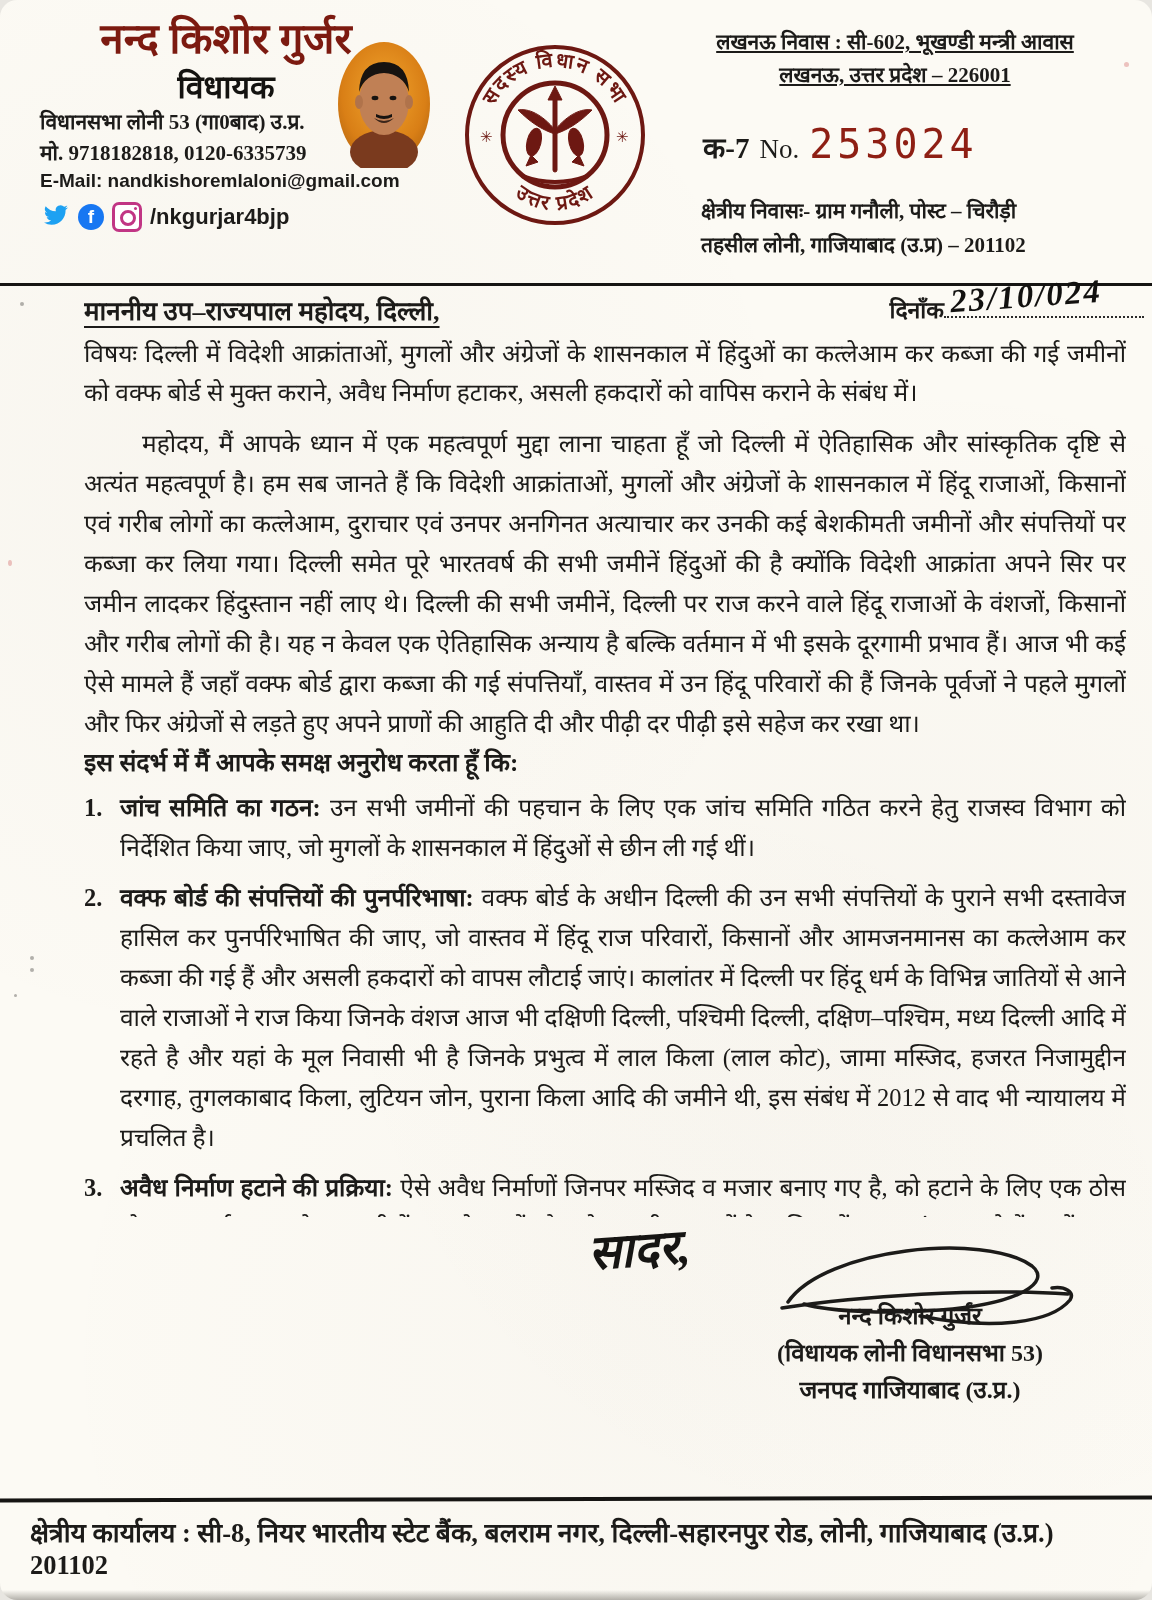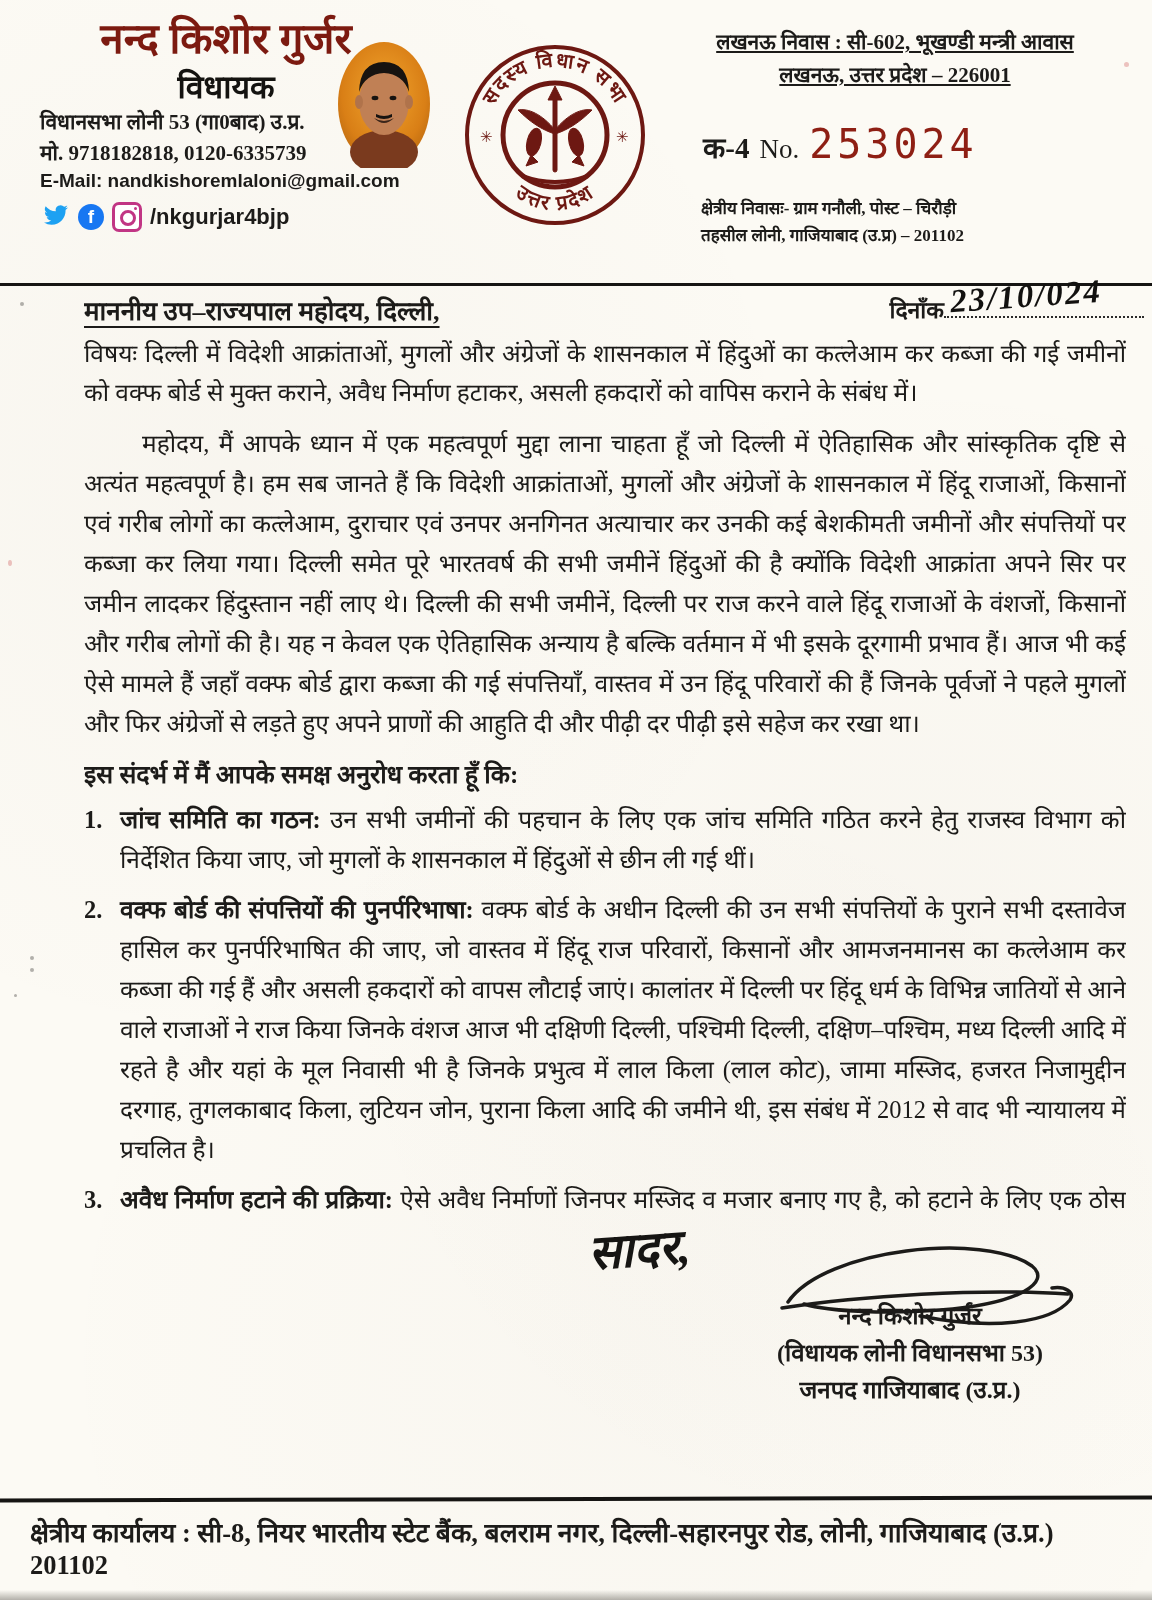--- a/index.html
+++ b/index.html
@@ -5,20 +5,21 @@
   html,body{margin:0;padding:0;background:#e8e6e1;}
   .page{
     position:relative;width:1152px;height:1600px;margin:0 auto;overflow:hidden;
     background:#fcfaf4;
     background-image:
       radial-gradient(circle at 20% 30%, rgba(120,100,80,0.03), transparent 40%),
       radial-gradient(circle at 80% 60%, rgba(120,100,80,0.03), transparent 45%),
       radial-gradient(circle at 55% 85%, rgba(120,100,80,0.025), transparent 40%);
     font-family:"Liberation Serif","DejaVu Serif",serif;
     color:#1c1b19;
+    border-radius:17px;
   }
   
   .hdr-left{position:absolute;left:26px;top:16px;width:400px;text-align:center;}
   .hdr-name{font-size:42px;font-weight:700;color:#7c1a10;line-height:1.1;letter-spacing:0px;}
   .hdr-title{font-size:32px;font-weight:700;color:#141310;margin-top:2px;}
   .hdr-sub{font-size:21px;font-weight:700;text-align:left;padding-left:14px;line-height:1.45;margin-top:0;}
   .hdr-email{font-size:19px;font-weight:700;text-align:left;padding-left:14px;margin-top:2px;font-family:"Liberation Sans","DejaVu Sans",sans-serif;}
   .social-row{display:flex;align-items:center;gap:8px;padding-left:16px;margin-top:10px;}
   .social-handle{font-size:22px;font-weight:700;font-family:"Liberation Sans","DejaVu Sans",sans-serif;}
   .fb-circle{width:26px;height:26px;border-radius:50%;background:#1877f2;color:#fff;
@@ -27,33 +28,33 @@
   .ig-box::before{content:"";position:absolute;left:5px;top:5px;width:10px;height:10px;border:3px solid #c13584;border-radius:50%;}
   .ig-box::after{content:"";position:absolute;right:2px;top:2px;width:3px;height:3px;background:#c13584;border-radius:50%;}
   .portrait{position:absolute;left:336px;top:40px;}
   .seal{position:absolute;left:462px;top:30px;}
   .hdr-right{position:absolute;left:655px;top:26px;width:480px;}
   .hdr-right .addr{font-size:21px;font-weight:700;text-align:center;line-height:1.55;text-decoration:underline;}
   .ref-row{margin:30px 0 28px 48px;display:flex;align-items:baseline;gap:10px;}
   .ref-prefix{font-size:29px;font-weight:700;}
   .ref-no{font-size:27px;font-family:"Liberation Serif",serif;}
   .ref-num{font-size:40px;color:#8e1f14;letter-spacing:4px;font-family:"DejaVu Sans Mono","Liberation Mono",monospace;}
-  .hdr-right .addr2{font-size:17px;font-weight:700;text-align:left;line-height:1.6;padding-left:46px;}
+  .hdr-right .addr2{font-size:21px;font-weight:700;text-align:left;line-height:1.6;padding-left:46px;}
   .hdr-rule{position:absolute;left:0;top:283px;width:1152px;height:3px;background:#161513;}
   
   .date-row{position:absolute;right:8px;top:292px;display:flex;align-items:baseline;}
   .date-label{font-size:23px;font-weight:700;}
   .date-dots{display:inline-block;width:200px;border-bottom:2.5px dotted #2a2a2a;height:24px;position:relative;}
   .date-hand{position:absolute;left:6px;top:-14px;font-size:33px;font-weight:700;font-style:italic;
     transform:rotate(-4deg);white-space:nowrap;color:#12110f;letter-spacing:2px;}
   .body-box{position:absolute;left:84px;top:292px;width:1042px;height:925px;overflow:hidden;}
   .salutation{font-size:26px;font-weight:700;text-decoration:underline;text-underline-offset:6px;}
   .subject{font-size:24.5px;line-height:39px;text-align:justify;margin-top:6px;}
   .para{font-size:24.5px;line-height:40px;text-align:justify;text-indent:58px;margin-top:12px;}
-  .request-intro{font-size:25px;font-weight:600;margin-top:12px;}
+  .request-intro{font-size:25px;font-weight:600;}
   .req-item{position:relative;font-size:24.5px;line-height:40px;text-align:justify;padding-left:36px;margin-top:10px;}
   .req-num{position:absolute;left:0;top:0;font-weight:600;}
   .req-lead{font-weight:700;text-underline-offset:5px;}
   
   .regards{position:absolute;left:588px;top:1215px;font-size:48px;font-weight:700;font-style:italic;
     transform:rotate(-4deg);color:#161513;}
   .sig-svg{position:absolute;left:770px;top:1230px;}
   .sig-block{position:absolute;left:740px;top:1298px;width:340px;text-align:center;}
   .sig-block div{font-size:24px;font-weight:700;line-height:37px;}
   
@@ -138,21 +139,21 @@
         <path d="M117 125 L122 136 L110 132 Z"></path>
         <path d="M60 146 Q 93 158 126 146" fill="none" stroke-width="4"></path>
       </g>
     </svg>
   </div>
 
   <div class="hdr-right">
     <div class="addr">लखनऊ निवास : सी-602, भूखण्डी मन्त्री आवास</div>
     <div class="addr">लखनऊ, उत्तर प्रदेश – 226001</div>
     <div class="ref-row">
-      <span class="ref-prefix">क-4</span>
+      <span class="ref-prefix">क-7</span>
       <span class="ref-no">No.</span>
       <span class="ref-num">253024</span>
     </div>
     <div class="addr2">क्षेत्रीय निवासः- ग्राम गनौली, पोस्ट – चिरौड़ी</div>
     <div class="addr2">तहसील लोनी, गाजियाबाद (उ.प्र) – 201102</div>
   </div>
 
   <div class="hdr-rule"></div>
 
   <div class="date-row">

